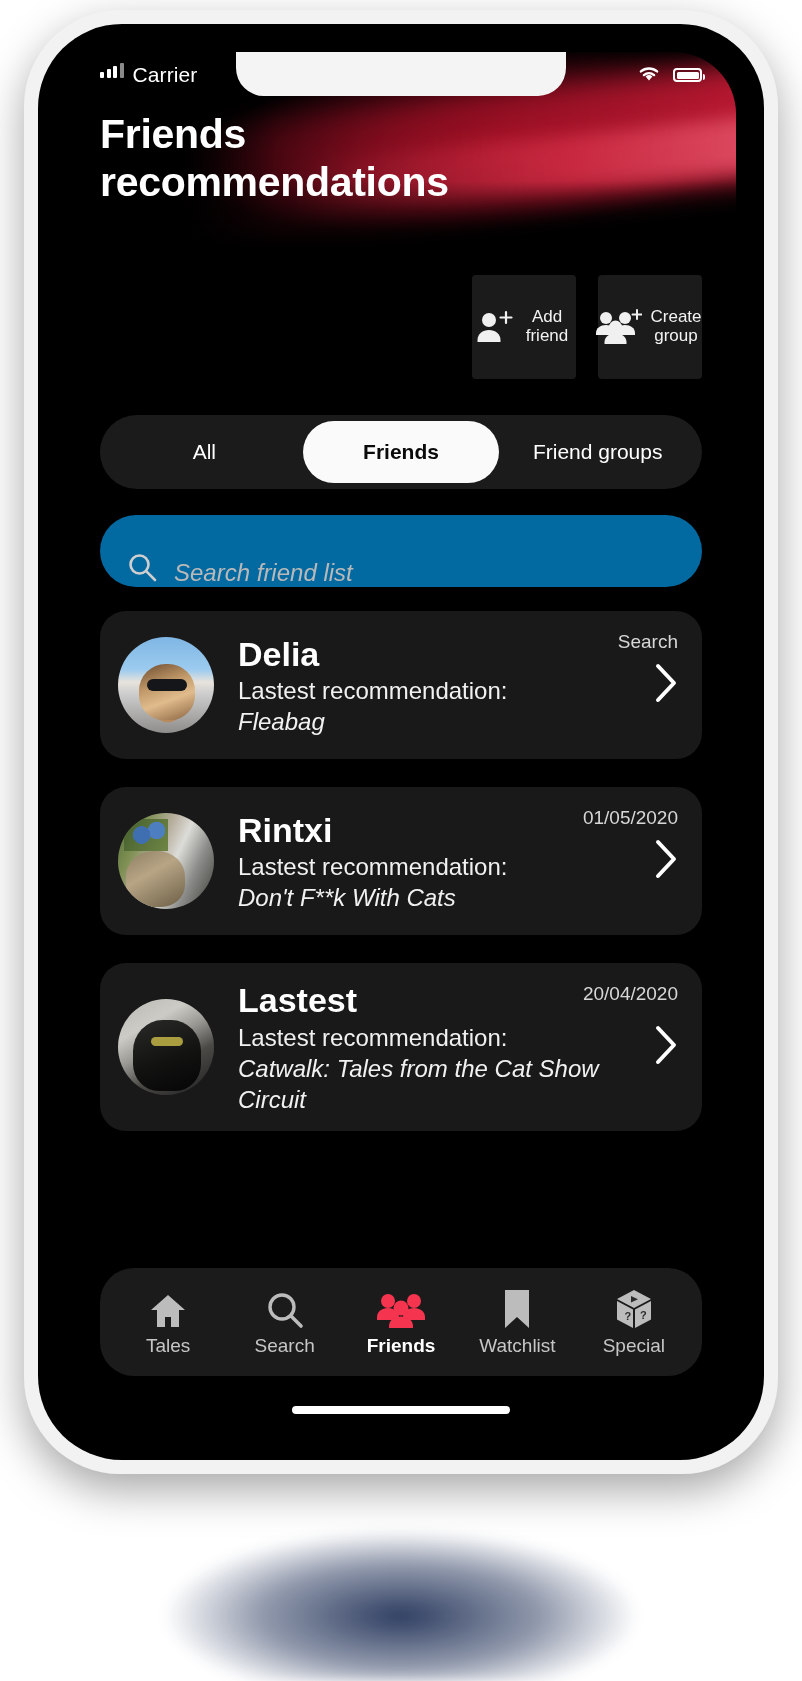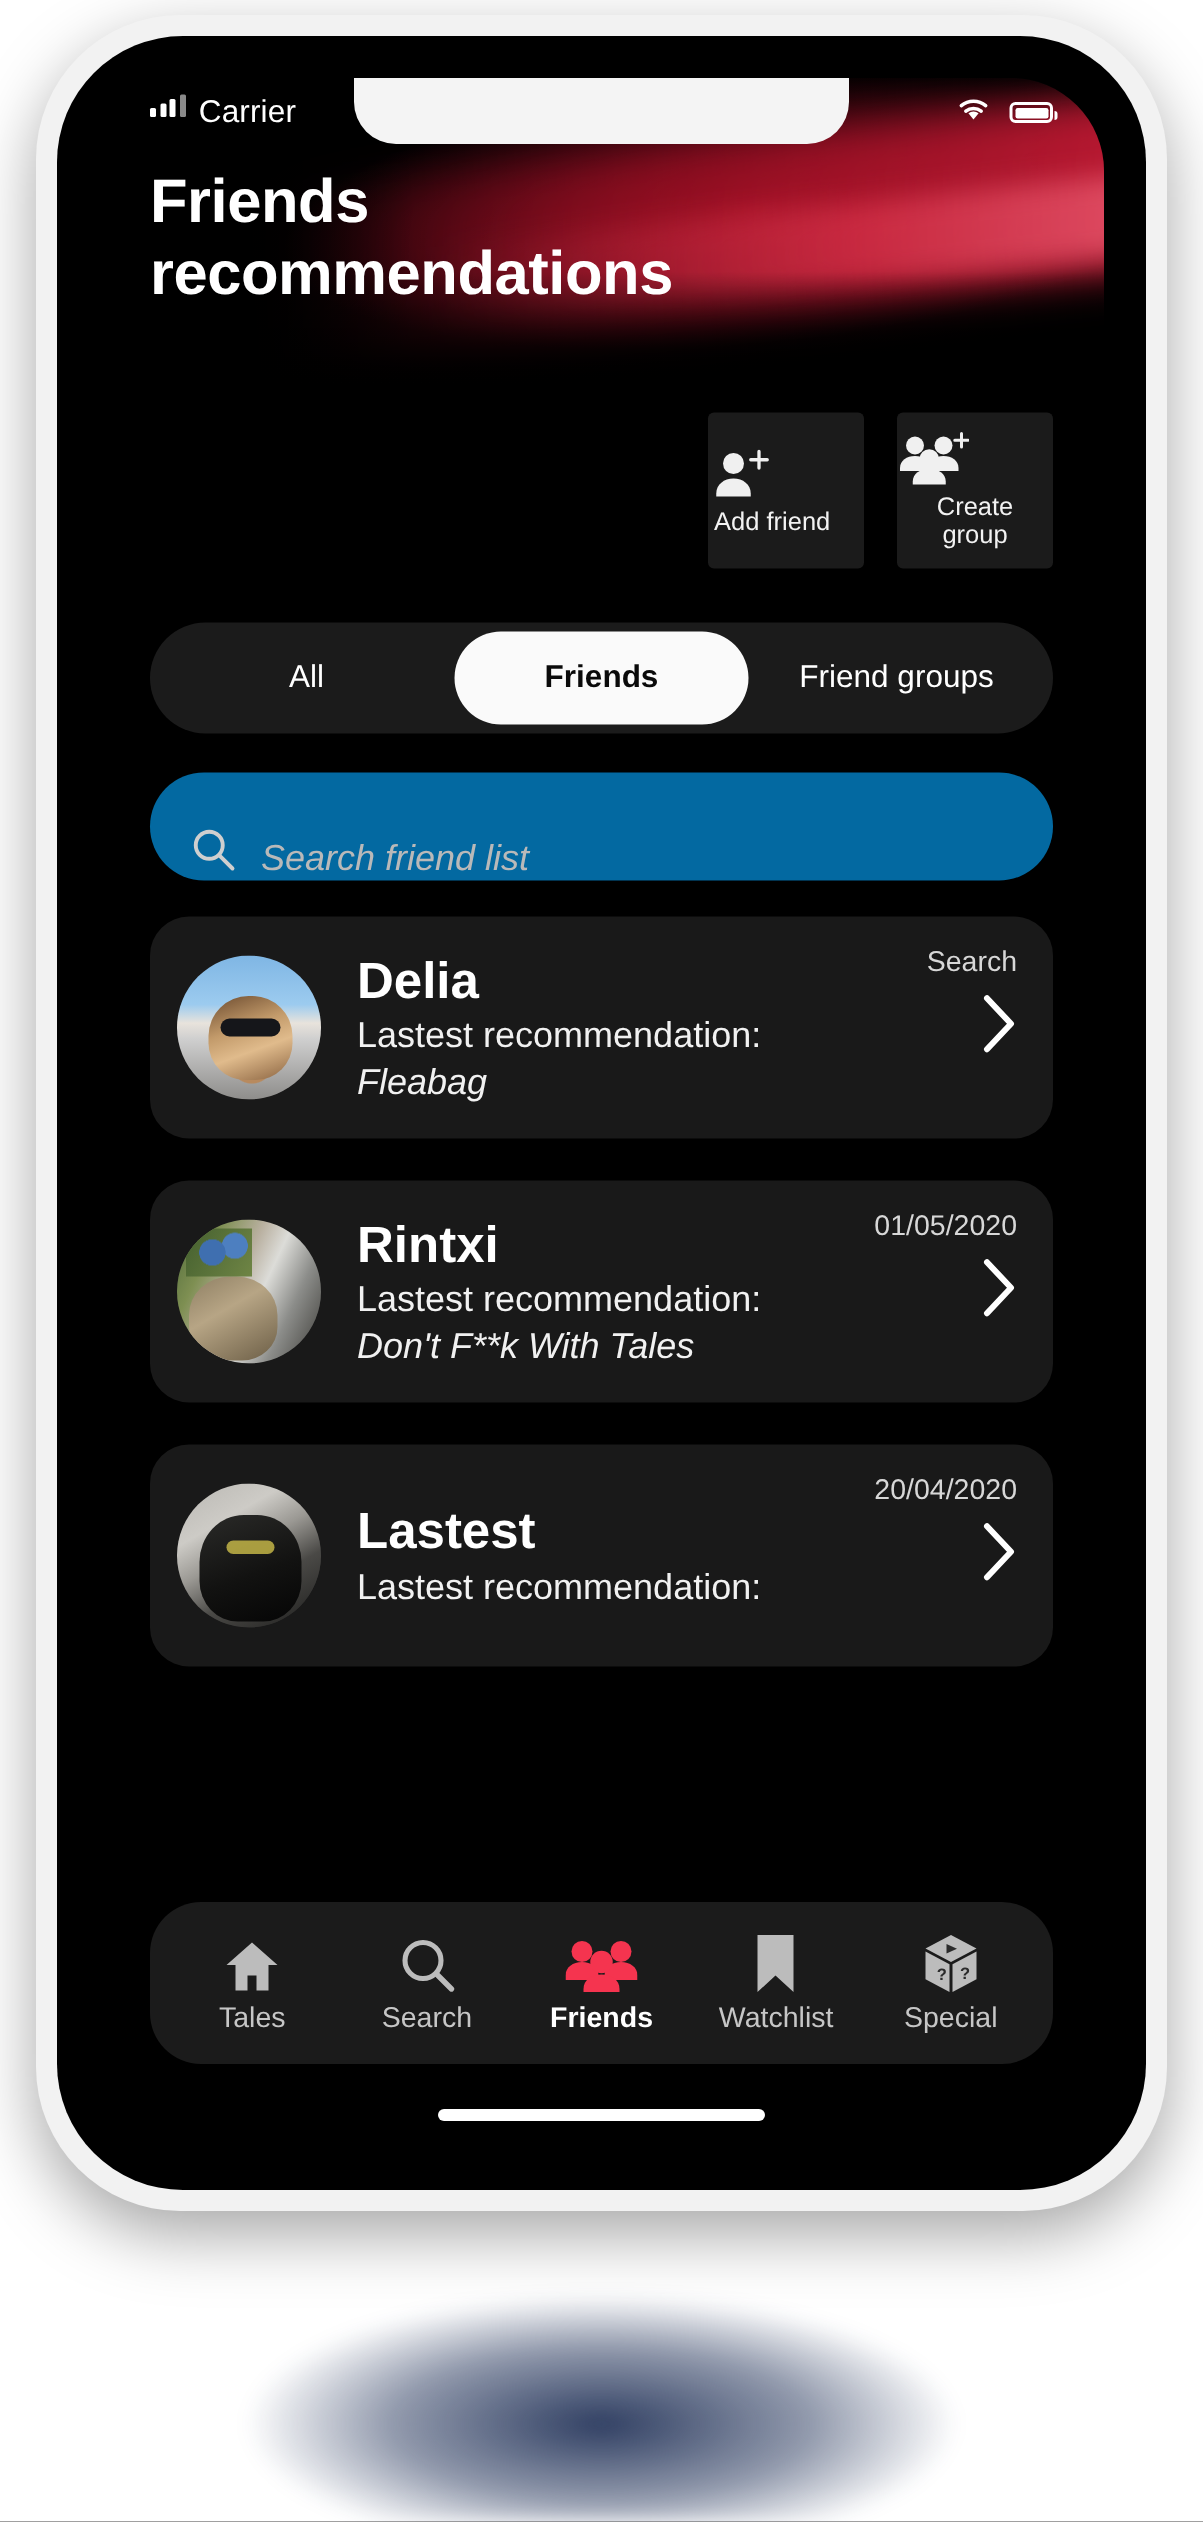--- a/index.html
+++ b/index.html
@@ -171,22 +171,22 @@
     justify-content: flex-end;
     gap: 22px;
     padding: 8px 34px 0 34px;
   }
   .action-btn {
     width: 104px;
     height: 104px;
     border-radius: 4px;
     background: #1b1b1b;
     display: flex;
-    flex-direction: column;
-    align-items: flex-start;
+    flex-direction: row;
+    align-items: center;
     justify-content: center;
     gap: 4px;
     color: #f2f2f2;
     cursor: pointer;
   }
   .action-btn .label {
     font-size: 17px;
     line-height: 1.1;
     text-align: center;
     padding: 0 4px;
@@ -486,37 +486,38 @@
             </span>
           </div>
 
           <div class="friend-card">
             <div class="avatar">
                 <div class="ph-rintxi"></div>
               </div>
             <div class="card-body">
               <div class="friend-name">Rintxi</div>
               <div class="rec-label">Lastest recommendation:</div>
-              <div class="rec-title">Don't F**k With Tales</div>
+              <div class="rec-title">Don't F**k With Cats</div>
             </div>
             <div class="card-date">01/05/2020</div>
             <span class="chevron">
               <svg width="28" height="44" viewBox="0 0 28 44" fill="none">
                 <path d="M6 5l16 17L6 39" stroke="#ffffff" stroke-width="4" stroke-linecap="round" stroke-linejoin="round"></path>
               </svg>
             </span>
           </div>
 
           <div class="friend-card">
             <div class="avatar">
                 <div class="ph-pintxi"></div>
               </div>
             <div class="card-body">
               <div class="friend-name">Lastest</div>
               <div class="rec-label">Lastest recommendation:</div>
+              <div class="rec-title">Catwalk: Tales from the Cat Show Circuit</div>
             </div>
             <div class="card-date">20/04/2020</div>
             <span class="chevron">
               <svg width="28" height="44" viewBox="0 0 28 44" fill="none">
                 <path d="M6 5l16 17L6 39" stroke="#ffffff" stroke-width="4" stroke-linecap="round" stroke-linejoin="round"></path>
               </svg>
             </span>
           </div>
 
         </div>

